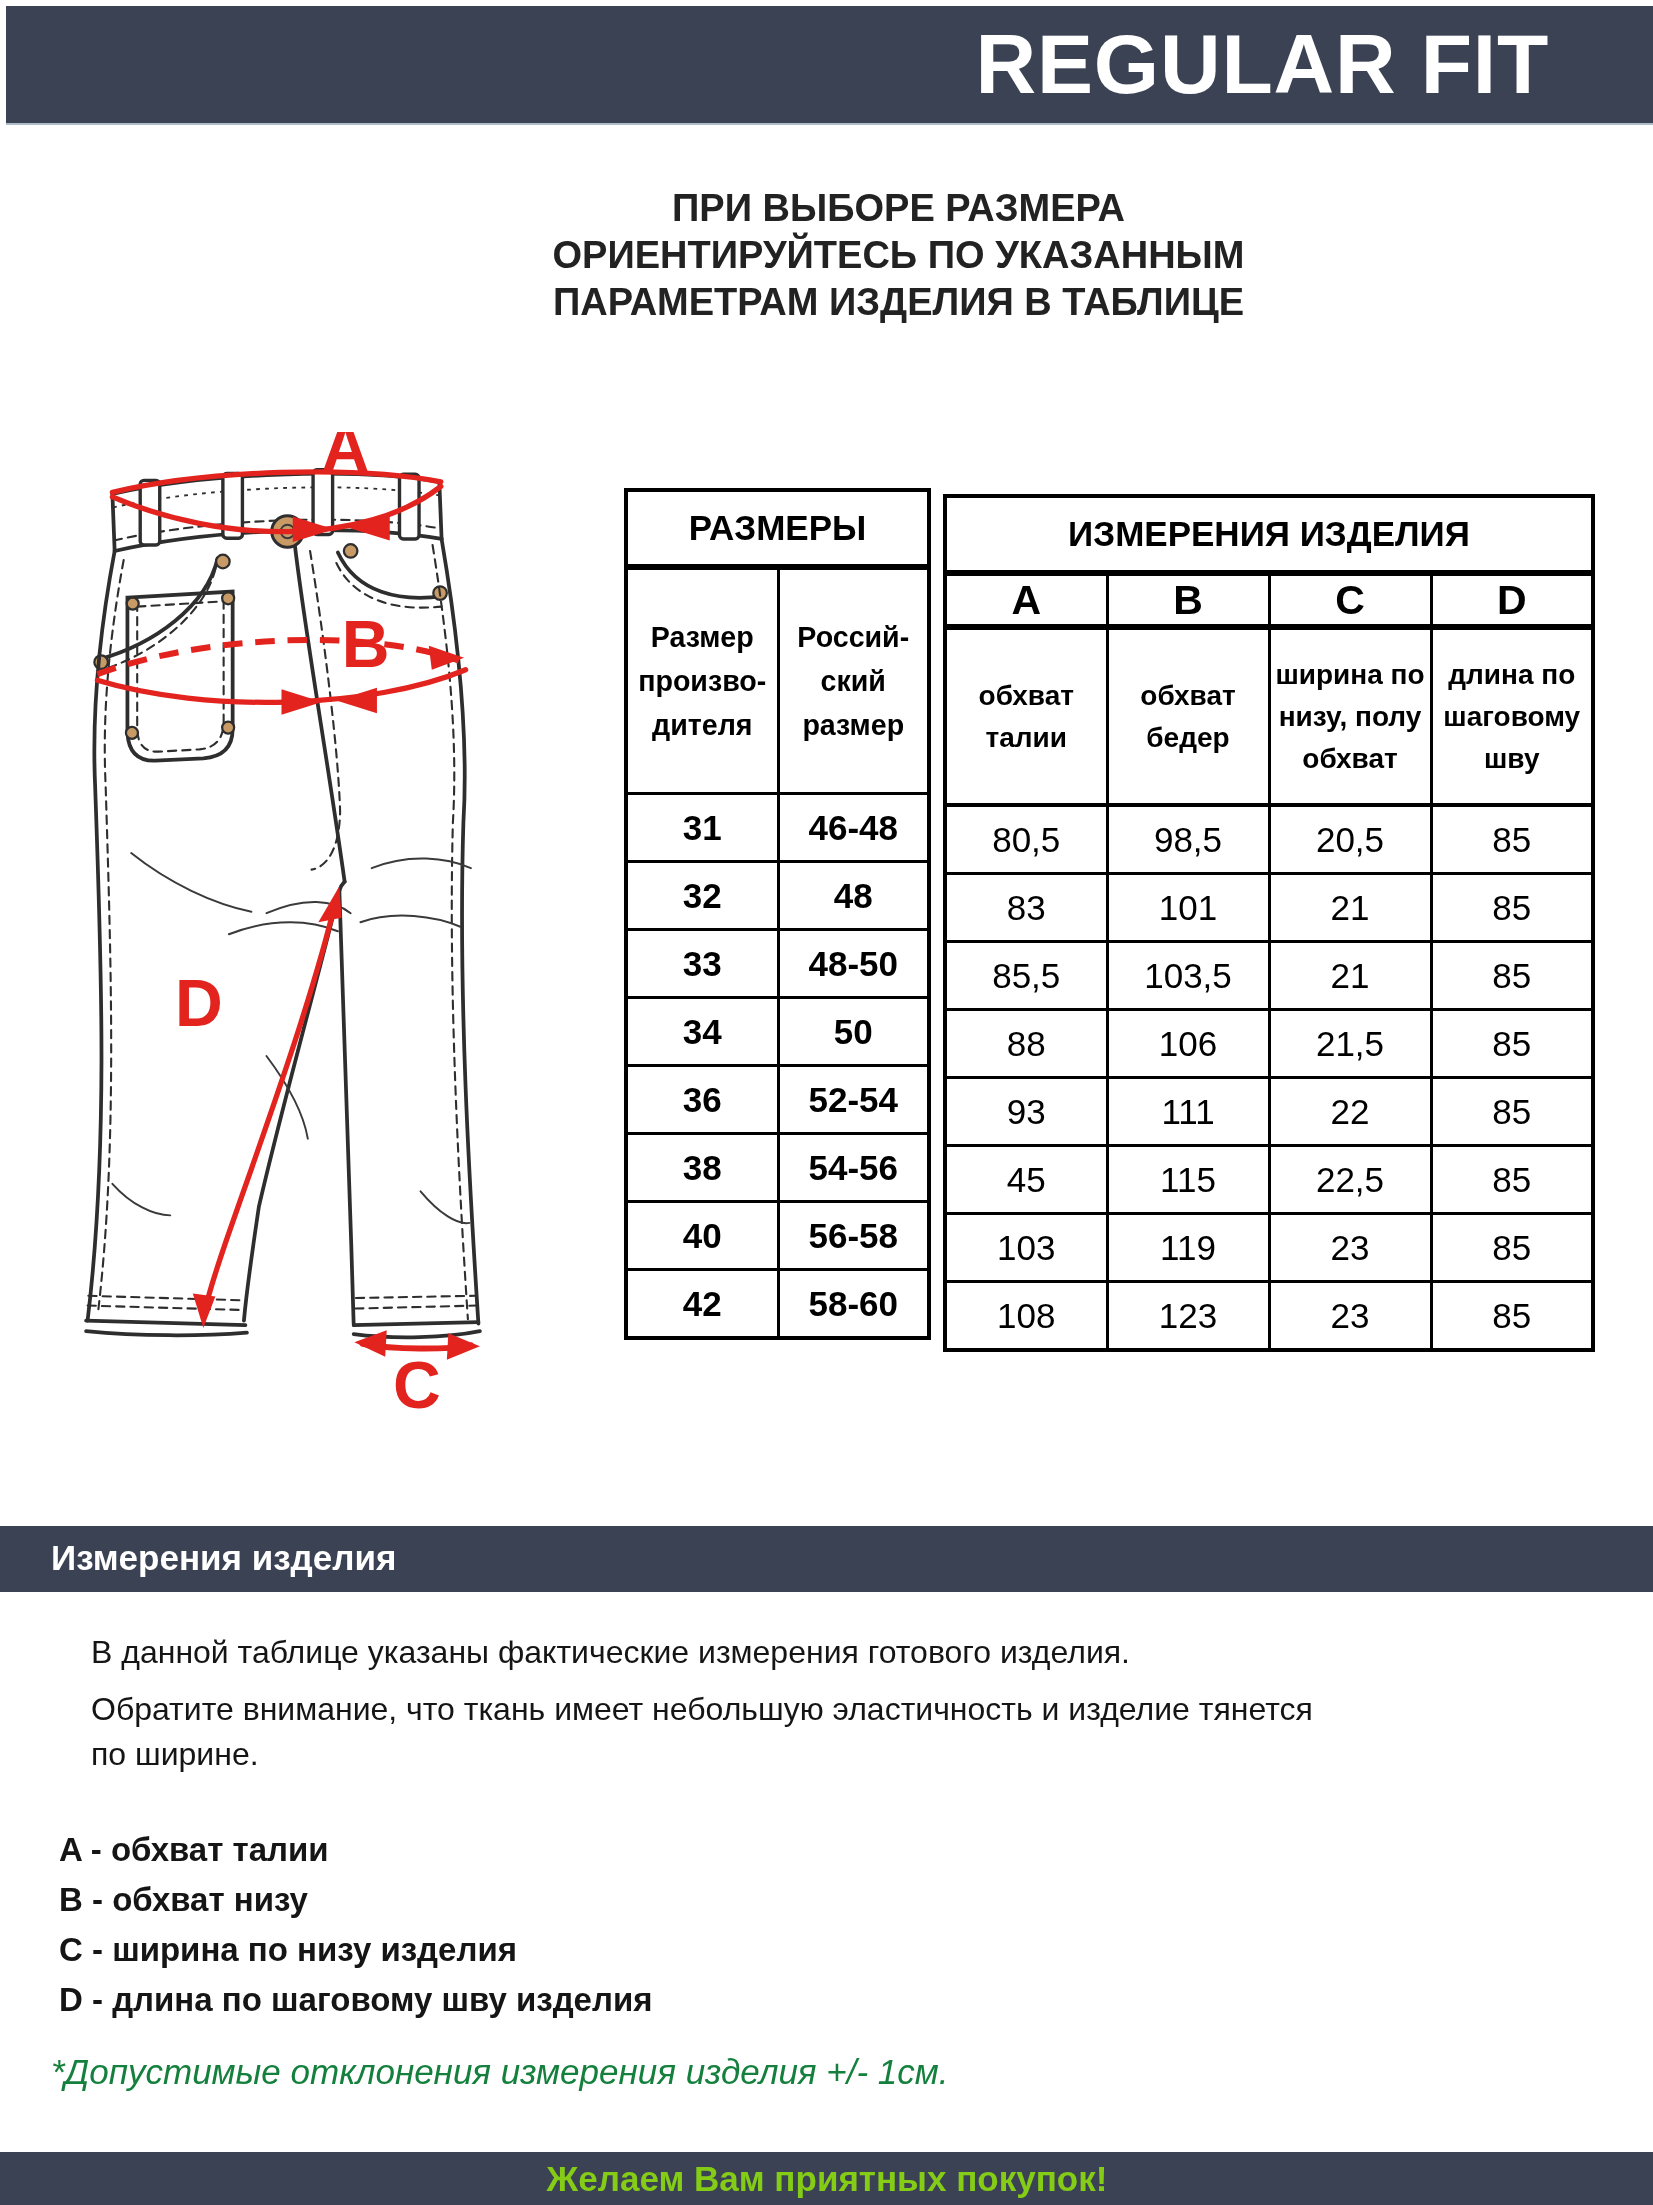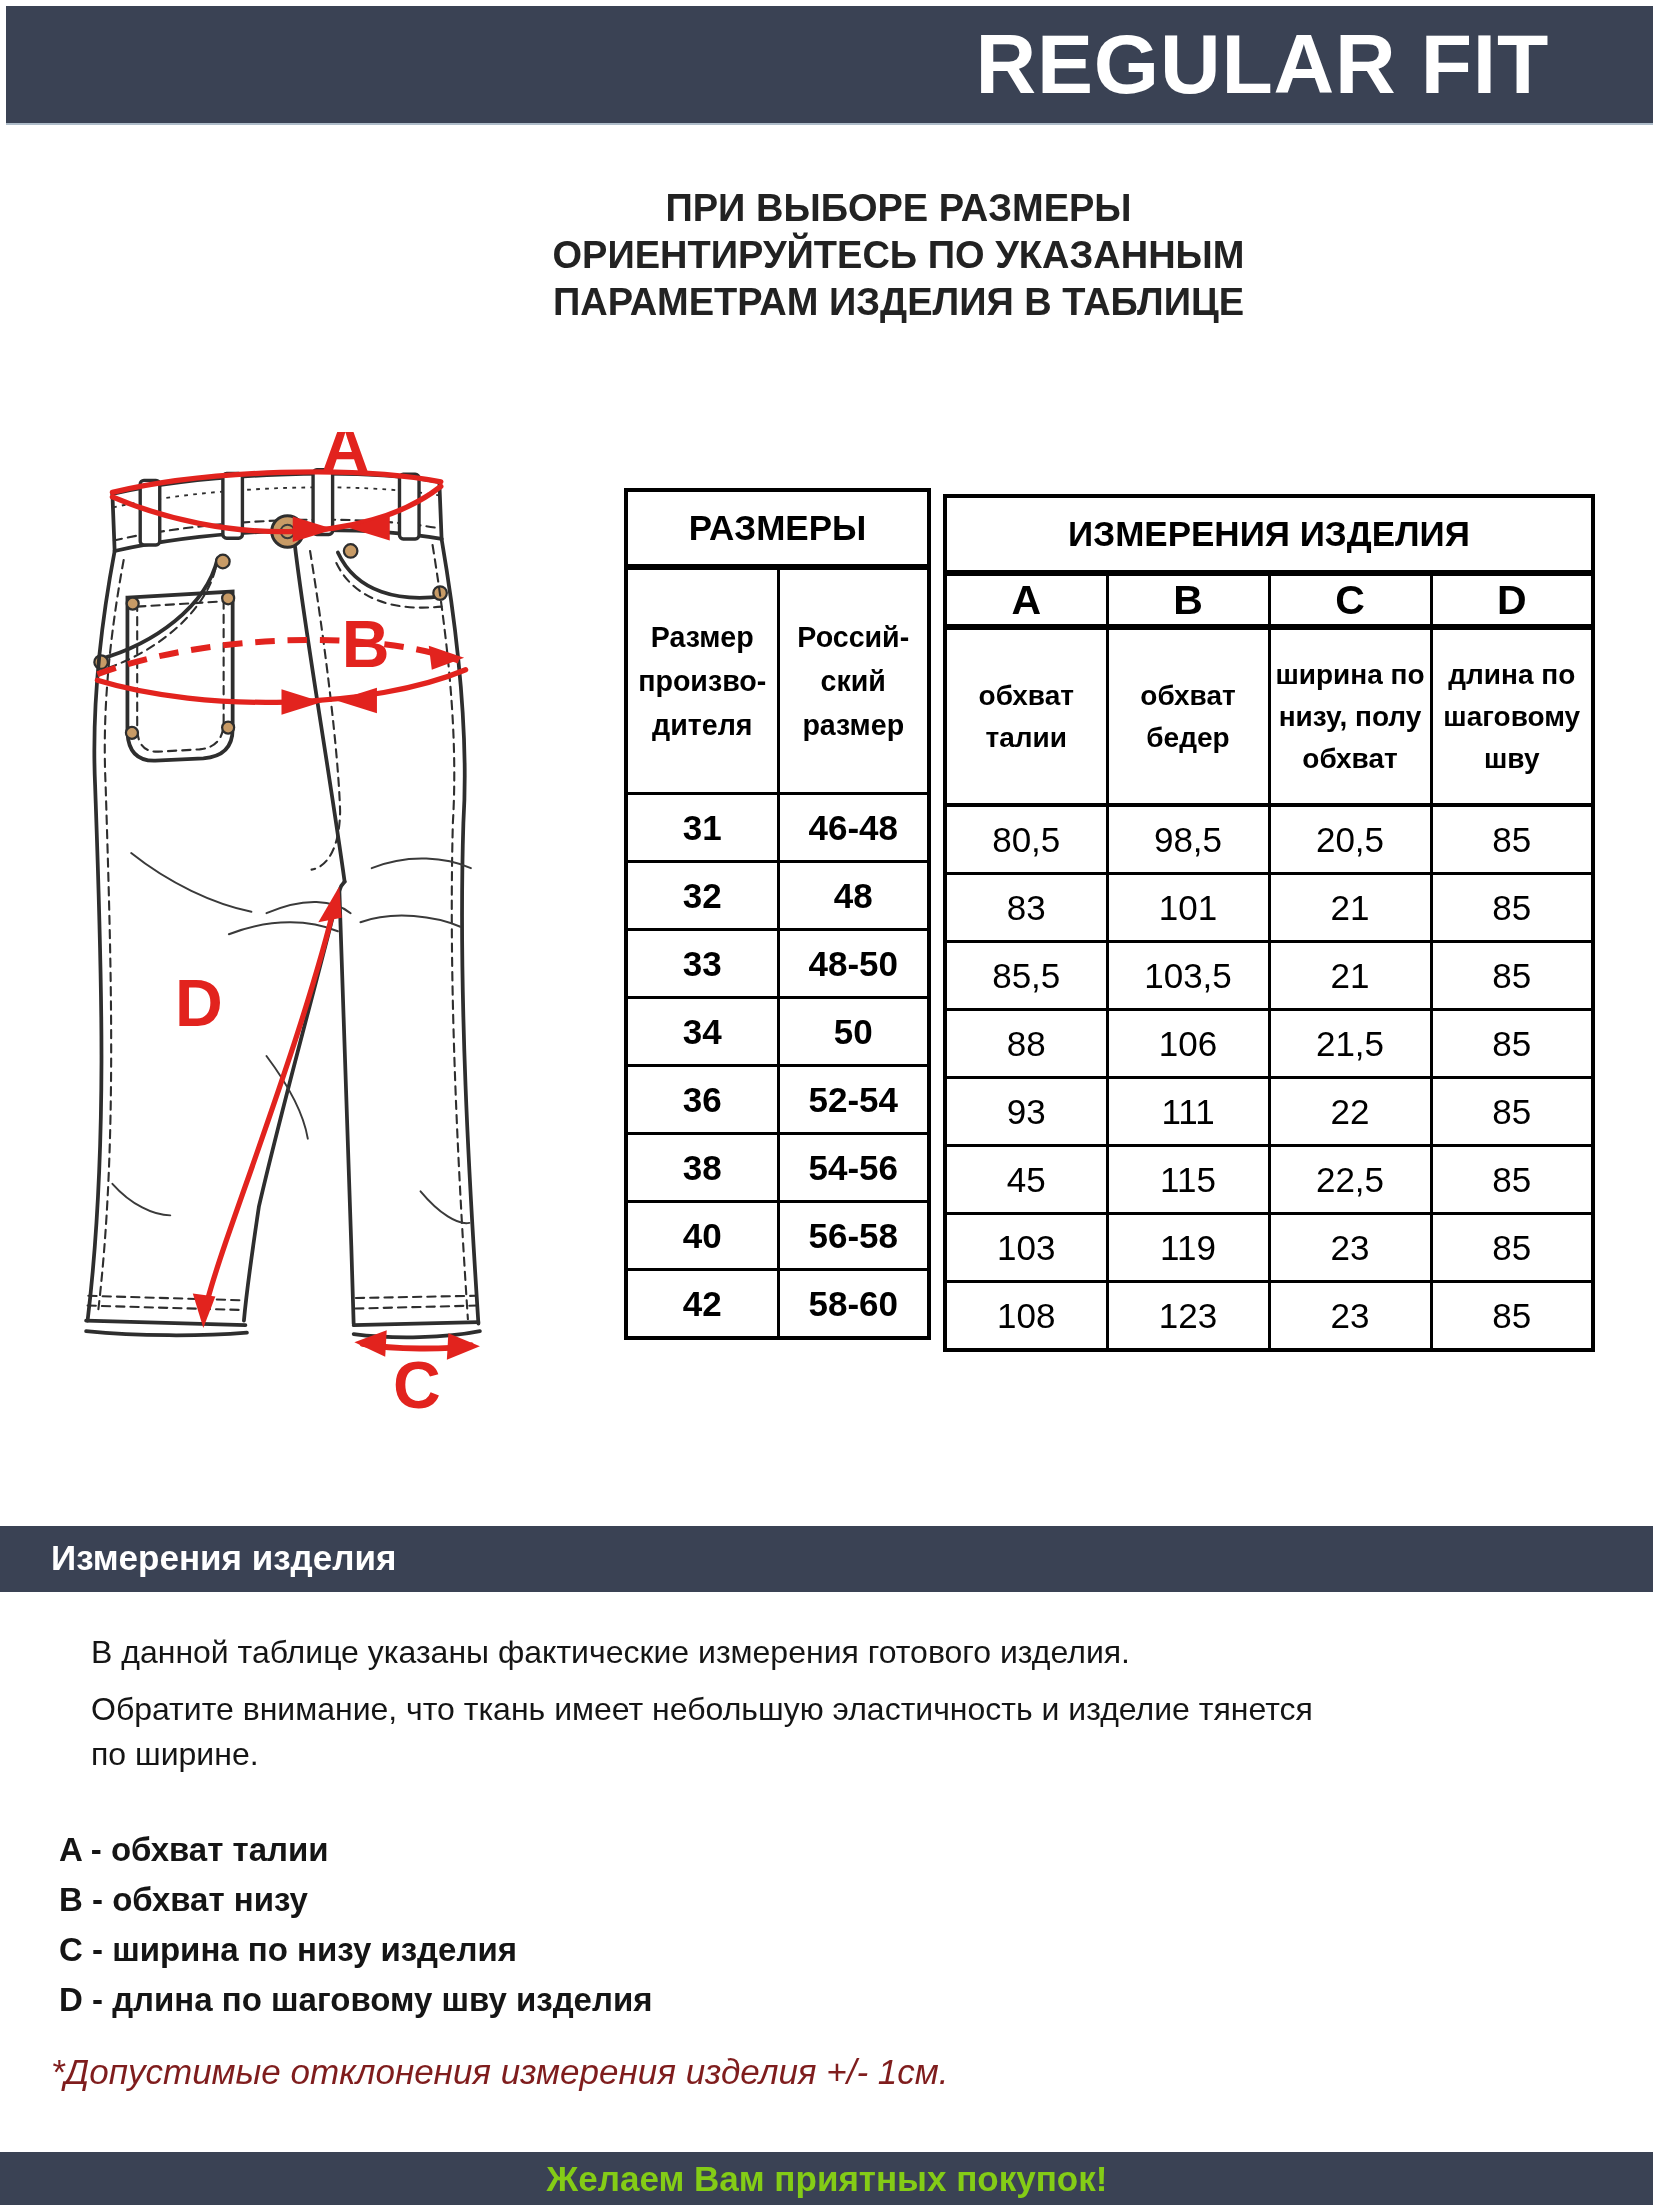--- a/index.html
+++ b/index.html
@@ -39,21 +39,21 @@
     color:#fff;font-weight:bold;font-size:35px;}
 
   
   .para{left:51px;top:1630px;width:1556px;font-size:32px;line-height:1.40;color:#151515;margin-left:40px;}
   .para p{margin:0 0 12px 0;}
 
   
   .legend{left:59px;top:1825px;font-size:33px;font-weight:bold;color:#151515;}
   .legend div{height:50px;line-height:50px;}
 
-  .disclaimer{left:51px;top:2052px;font-size:35px;font-style:italic;color:#7f1d1d;}
+  .disclaimer{left:51px;top:2052px;font-size:35px;font-style:italic;color:#15803d;}
 
   
   .footer{top:2152px;left:0;width:1654px;height:53px;background:var(--navy);
     text-align:center;color:#84cc16;font-weight:bold;font-size:35px;line-height:53px;}
 
   
   .fig{left:41px;top:432px;}
   .outline{fill:none;stroke:#2e2e2e;stroke-width:5;stroke-linecap:round;}
   .thin{fill:none;stroke:#3a3a3a;stroke-width:2.6;stroke-linecap:round;}
   .stitch{fill:none;stroke:#2e2e2e;stroke-width:2.8;stroke-dasharray:11 8;stroke-linecap:round;}
@@ -69,21 +69,21 @@
     font-weight:bold;font-size:88px;}
 </style>
 </head>
 <body>
 
 <div class="abs topbar">
   <div class="title">REGULAR FIT</div>
 </div>
 
 <div class="abs intro">
-  <div>ПРИ ВЫБОРЕ РАЗМЕРЫ</div>
+  <div>ПРИ ВЫБОРЕ РАЗМЕРА</div>
   <div>ОРИЕНТИРУЙТЕСЬ ПО УКАЗАННЫМ</div>
   <div>ПАРАМЕТРАМ ИЗДЕЛИЯ В ТАБЛИЦЕ</div>
 </div>
 
 <svg class="abs fig" width="481" height="985" viewBox="0 0 640 1310" xmlns="http://www.w3.org/2000/svg">
 
   <g>
     <path class="outline" d="M95,82 C220,54 420,47 530,66"></path>
     <path class="outline" d="M98,158 C230,128 420,122 533,142"></path>
     <path class="outline" d="M95,82 L98,158"></path>

